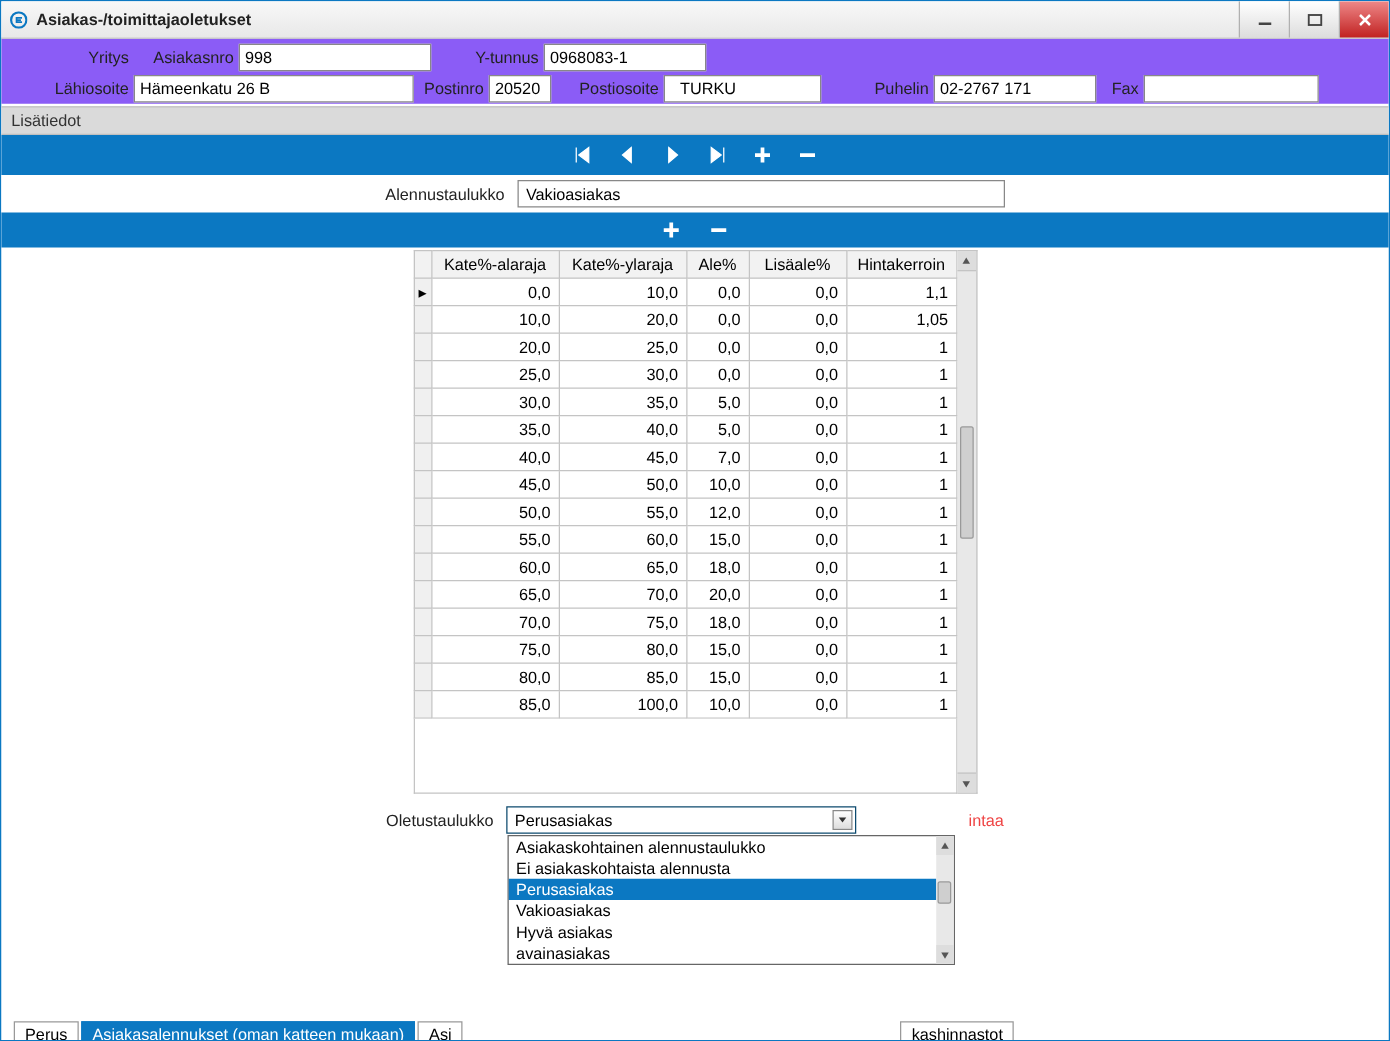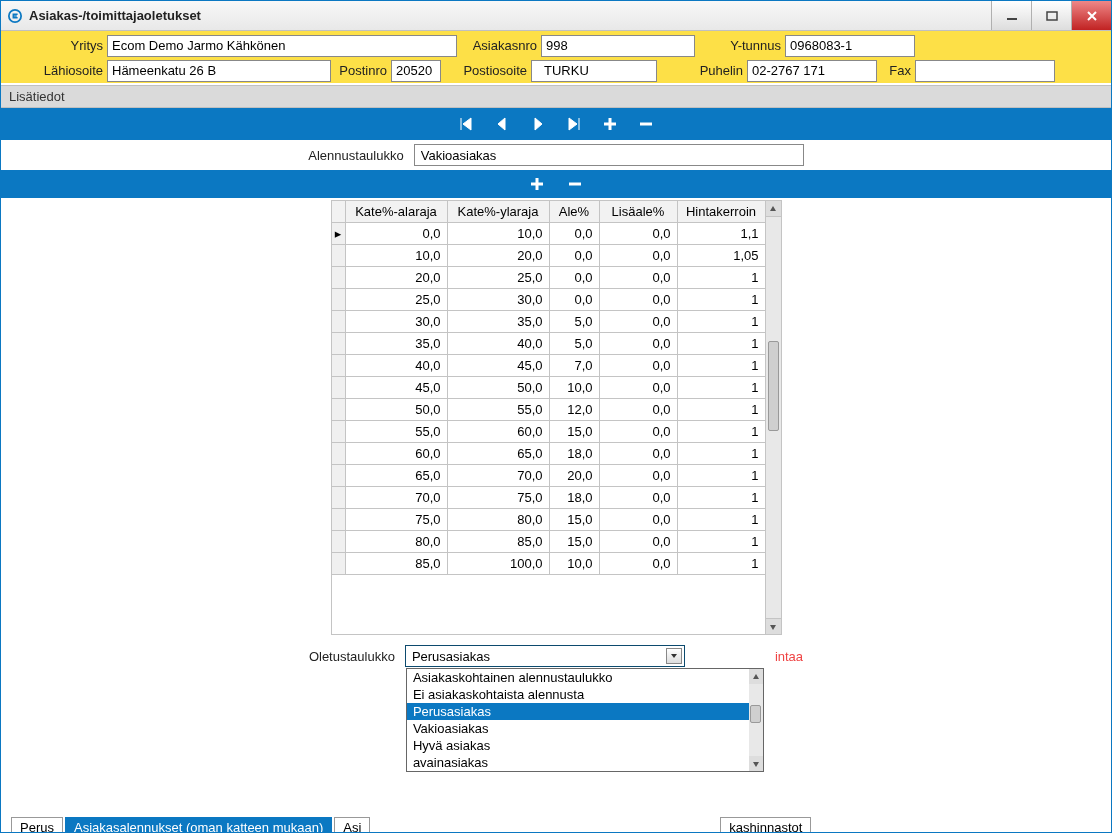--- a/index.html
+++ b/index.html
@@ -6,21 +6,21 @@
   body { margin: 0; padding: 0; background: #ffffff; }
   .window { width: 1112px; height: 833px; border: 1px solid #0b78c2; position: relative; background: #fff; overflow: hidden; }
   .titlebar { height: 30px; background: linear-gradient(to bottom,#f8f8f8,#e8e8e8); border-bottom: 1px solid #c0c0c0; display: flex; align-items: center; padding: 0 0 0 6px; position: relative; }
   .titlebar .app-icon { width: 16px; height: 16px; display: inline-flex; align-items: center; justify-content: center; margin-right: 6px; }
   .titlebar .app-icon svg { width: 14px; height: 14px; }
   .titlebar .title { font-size: 13px; color: #222; font-weight: bold; }
   .winbtns { position: absolute; right: 0; top: 0; height: 100%; display: flex; }
   .winbtn { width: 40px; display:flex; align-items:center; justify-content:center; background: linear-gradient(to bottom,#fff,#ddd); border-left:1px solid #b0b0b0; }
   .winbtn.close { background: linear-gradient(to bottom,#e88,#c12222); }
   .winbtn svg { width: 14px; height: 12px; }
-  .form-area { padding: 2px 6px 0 6px; background: #fde047; }
+  .form-area { padding: 2px 6px 0 6px; background: #8b5cf6; }
   .form-row { display: flex; align-items: center; height: 25px; }
   .flabel { text-align: right; padding: 0 4px 0 0; color: #222; }
   .finput { height: 22px; border: 1px solid #888; padding: 2px 4px; background: #fff; }
   .lw1 { width: 100px; }
   .lw2 { width: 84px; }
   .iw-yritys { width: 350px; }
   .iw-asiakasnro { width: 154px; }
   .iw-ytunnus { width: 130px; }
   .iw-lahiosoite { width: 224px; }
   .iw-postinro { width: 50px; }
@@ -98,21 +98,20 @@
         <svg viewBox="0 0 14 12">
             <path d="M3 2 L11 10 M11 2 L3 10" stroke="#fff" stroke-width="2"></path>
           </svg>
       </div>
     </div>
   </div>
 
   <div class="form-area">
     <div class="form-row">
       <span class="flabel lw1">Yritys</span>
-      <input class="finput iw-yritys" value="Ecom Demo Jarmo Kähkönen" style="">
       <span class="flabel lw2">Asiakasnro</span>
       <input class="finput iw-asiakasnro" value="998" style="">
       <span class="flabel lw2" style="width:90px">Y-tunnus</span>
       <input class="finput iw-ytunnus" value="0968083-1" style="">
     </div>
     <div class="form-row">
       <span class="flabel lw1">Lähiosoite</span>
       <input class="finput iw-lahiosoite" value="Hämeenkatu 26 B" style="">
       <span class="flabel" style="width:60px">Postinro</span>
       <input class="finput iw-postinro" value="20520" style="">

